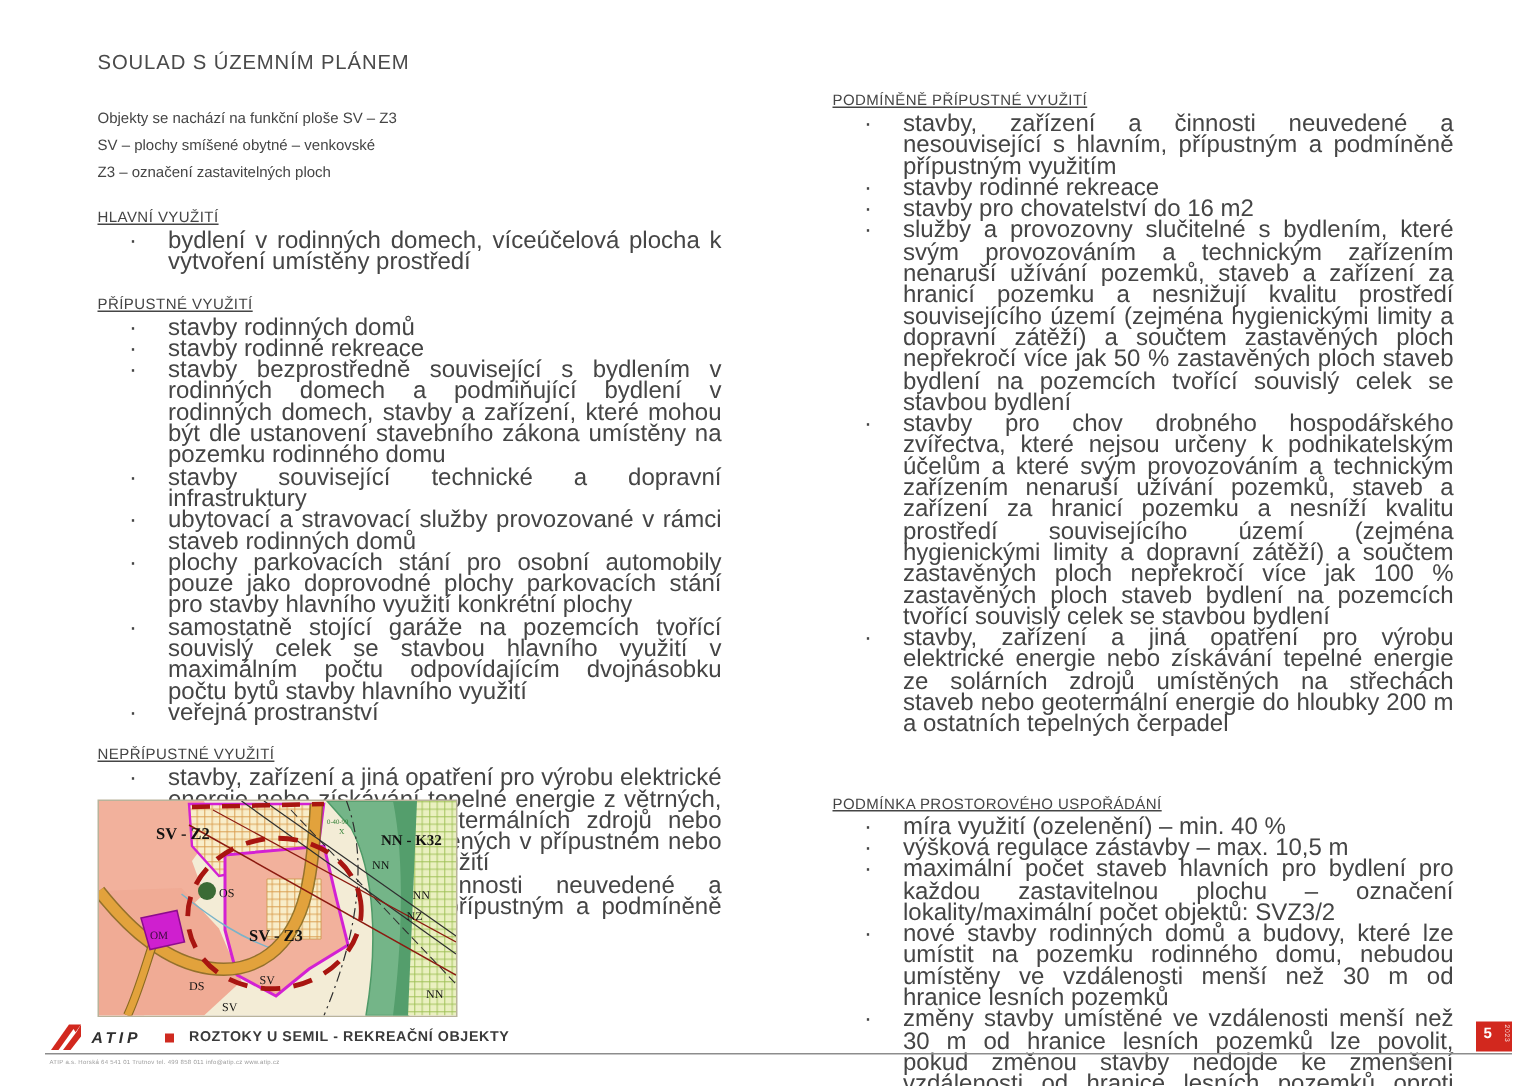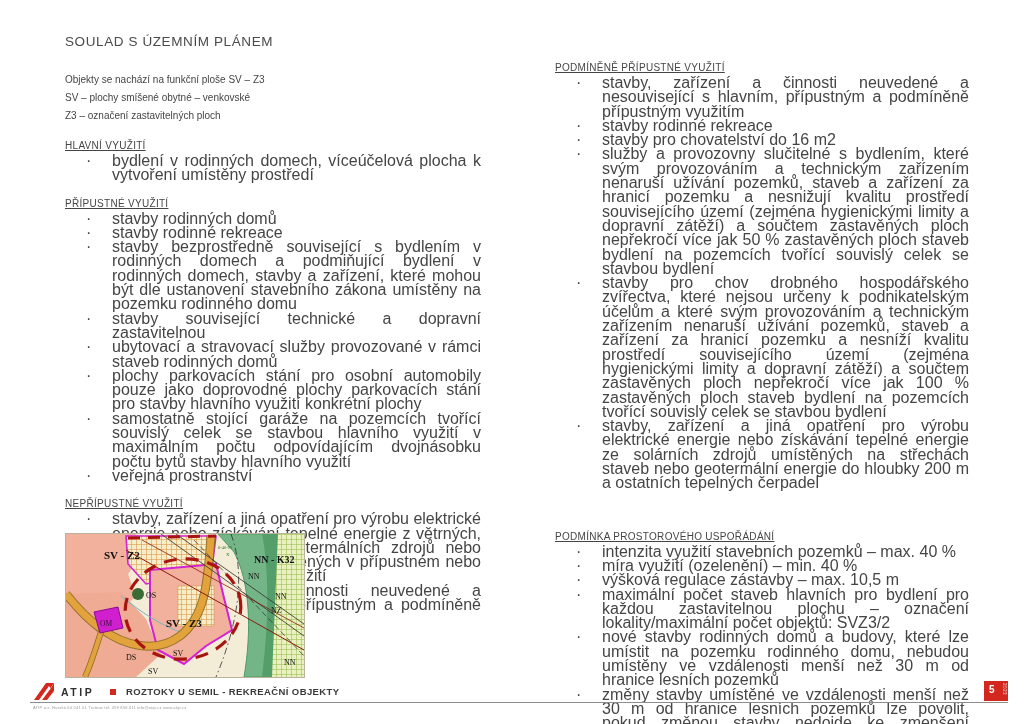--- a/index.html
+++ b/index.html
@@ -29,21 +29,21 @@
   }
   ul.bullets li::before{
     content:"\00B7";position:absolute;left:21px;top:0;color:#454545;
   }
   .map-wrap{position:absolute;left:65px;top:533px;width:240px;height:145px;
     border:1px solid #b9b39b;box-sizing:border-box;font-family:Liberation Serif, serif;}
   
   .footer-line{position:absolute;left:30px;top:702px;width:978px;height:1px;background:#8d8d8d;}
   .footer-logo{position:absolute;left:33px;top:682px;width:22px;height:19px;}
   .footer-brand{position:absolute;left:61px;top:686px;font-size:10.5px;font-weight:700;
-    letter-spacing:2.5px;color:#2f2f2f;}
+    letter-spacing:2.5px;color:#2f2f2f;font-style:italic;}
   .footer-bullet{position:absolute;left:110px;top:689px;width:6px;height:6px;background:#cf2a20;}
   .footer-title{position:absolute;left:126px;top:686px;font-size:9.5px;font-weight:700;
     letter-spacing:.4px;color:#3a3a3a;}
   .footer-contact{position:absolute;left:33px;top:705px;font-size:4px;color:#9a9a9a;letter-spacing:.2px;}
   .footer-page-label{position:absolute;left:940px;top:705px;font-size:4px;color:#9a9a9a;}
   .page-badge{position:absolute;left:984px;top:681px;width:24px;height:20px;background:#d2281e;
     color:#fff;}
   .page-badge .num{position:absolute;left:5px;top:3px;font-size:10px;font-weight:700;}
   .page-badge .yr{position:absolute;right:1px;top:2px;font-size:4.5px;writing-mode:vertical-rl;letter-spacing:.5px;opacity:.85;}
 </style>
@@ -65,21 +65,21 @@
         <li>bydlení v rodinných domech, víceúčelová plocha k vytvoření umístěny prostředí</li>
       </ul>
   </div>
 
   <div class="section">
     <h2>PŘÍPUSTNÉ VYUŽITÍ</h2>
     <ul class="bullets">
         <li>stavby rodinných domů</li>
         <li>stavby rodinné rekreace</li>
         <li>stavby bezprostředně související s bydlením v rodinných domech a podmiňující bydlení v rodinných domech, stavby a zařízení, které mohou být dle ustanovení stavebního zákona umístěny na pozemku rodinného domu</li>
-        <li>stavby související technické a dopravní zastavitelnou</li>
+        <li>stavby související technické a dopravní infrastruktury</li>
         <li>ubytovací a stravovací služby provozované v rámci staveb rodinných domů</li>
         <li>plochy parkovacích stání pro osobní automobily pouze jako doprovodné plochy parkovacích stání pro stavby hlavního využití konkrétní plochy</li>
         <li>samostatně stojící garáže na pozemcích tvořící souvislý celek se stavbou hlavního využití v maximálním počtu odpovídajícím dvojnásobku počtu bytů stavby hlavního využití</li>
         <li>veřejná prostranství</li>
       </ul>
   </div>
 
   <div class="section">
     <h2>NEPŘÍPUSTNÉ VYUŽITÍ</h2>
     <ul class="bullets">
@@ -98,21 +98,20 @@
         <li>stavby pro chovatelství do 16 m2</li>
         <li>služby a provozovny slučitelné s bydlením, které svým provozováním a technickým zařízením nenaruší užívání pozemků, staveb a zařízení za hranicí pozemku a nesnižují kvalitu prostředí souvisejícího území (zejména hygienickými limity a dopravní zátěží) a součtem zastavěných ploch nepřekročí více jak 50 % zastavěných ploch staveb bydlení na pozemcích tvořící souvislý celek se stavbou bydlení</li>
         <li>stavby pro chov drobného hospodářského zvířectva, které nejsou určeny k podnikatelským účelům a které svým provozováním a technickým zařízením nenaruší užívání pozemků, staveb a zařízení za hranicí pozemku a nesníží kvalitu prostředí souvisejícího území (zejména hygienickými limity a dopravní zátěží) a součtem zastavěných ploch nepřekročí více jak 100 % zastavěných ploch staveb bydlení na pozemcích tvořící souvislý celek se stavbou bydlení</li>
         <li>stavby, zařízení a jiná opatření pro výrobu elektrické energie nebo získávání tepelné energie ze solárních zdrojů umístěných na střechách staveb nebo geotermální energie do hloubky 200 m a ostatních tepelných čerpadel</li>
       </ul>
   </div>
 
   <div class="section" style="margin-top:40px;">
     <h2>PODMÍNKA PROSTOROVÉHO USPOŘÁDÁNÍ</h2>
     <ul class="bullets">
-        <li>intenzita využití stavebních pozemků – max. 40 %</li>
         <li>míra využití (ozelenění) – min. 40 %</li>
         <li>výšková regulace zástavby – max. 10,5 m</li>
         <li>maximální počet staveb hlavních pro bydlení pro každou zastavitelnou plochu – označení lokality/maximální počet objektů: SVZ3/2</li>
         <li>nové stavby rodinných domů a budovy, které lze umístit na pozemku rodinného domu, nebudou umístěny ve vzdálenosti menší než 30 m od hranice lesních pozemků</li>
         <li>změny stavby umístěné ve vzdálenosti menší než 30 m od hranice lesních pozemků lze povolit, pokud změnou stavby nedojde ke zmenšení vzdálenosti od hranice lesních pozemků oproti stávající stavbě</li>
       </ul>
   </div>
 </div>
 
 <div class="map-wrap">

